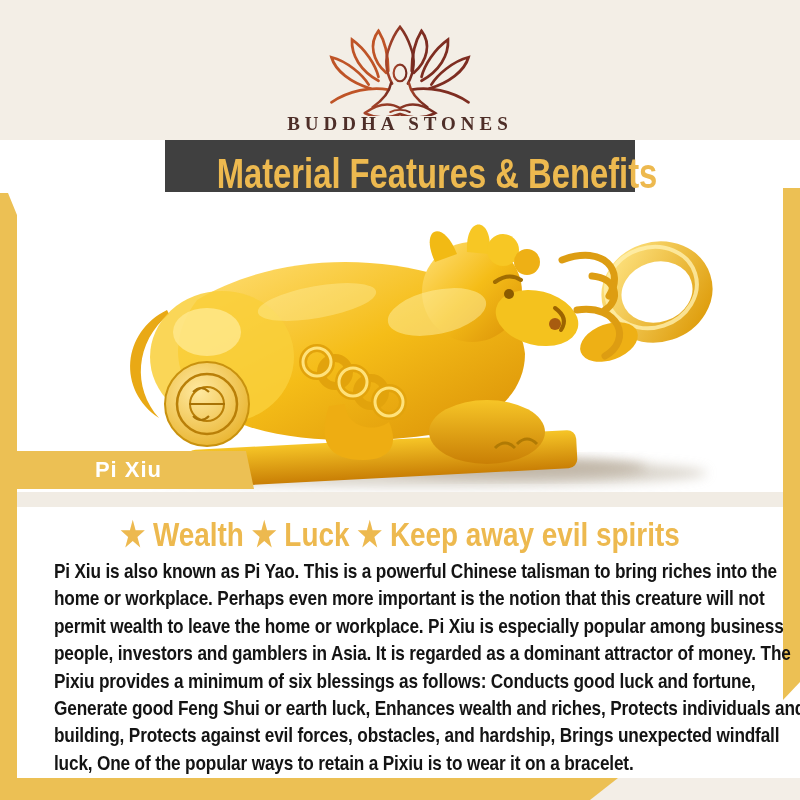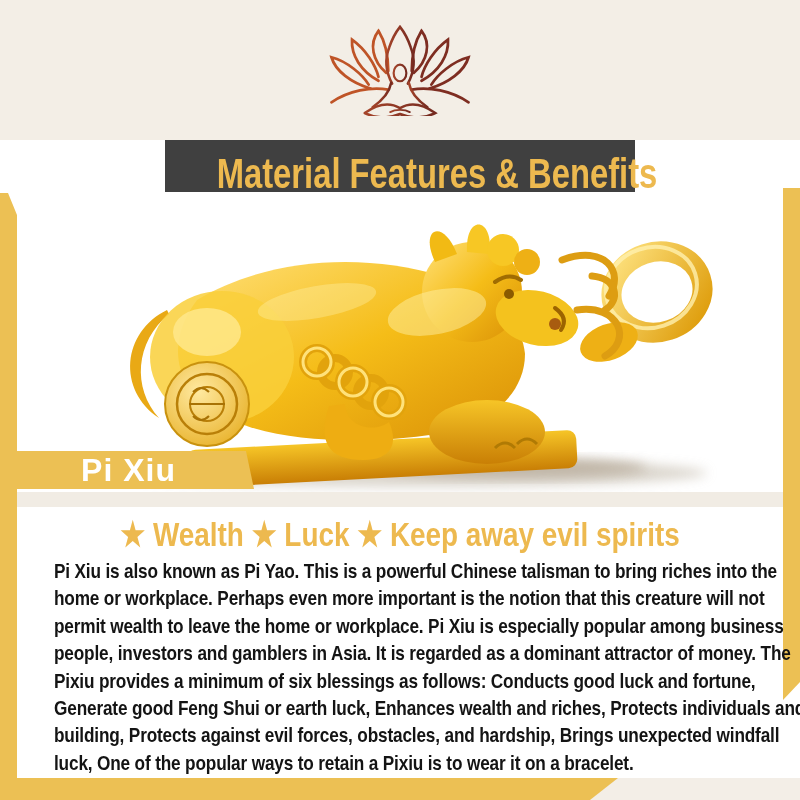--- a/index.html
+++ b/index.html
@@ -51,21 +51,21 @@
     position:absolute;left:17px;top:192px;width:766px;height:300px;background:#ffffff;
   }
   .photo svg{display:block;}
   .strip-under-photo{
     position:absolute;left:17px;top:492px;width:766px;height:15px;background:#f1ece4;
   }
   
   .product-label{
     position:absolute;left:17px;top:451px;width:237px;height:38px;background:#ecc054;
     clip-path:polygon(0 0,229px 0,237px 100%,0 100%);
-    color:#ffffff;font-weight:bold;font-size:32px;line-height:38px;
+    color:#ffffff;font-weight:bold;font-size:22px;line-height:38px;
     text-align:center;padding-right:14px;box-sizing:border-box;
     letter-spacing:1px;
   }
   
   .tagline{
     position:absolute;left:0;top:511px;width:800px;height:46px;line-height:46px;
     text-align:center;color:#edb94f;font-weight:bold;font-size:34px;
     transform:scaleX(0.82);transform-origin:center;white-space:nowrap;
   }
   
@@ -110,20 +110,21 @@
           <path d="M72,63 C64,48 65,36 69,26 C72,17 76,10 80,5 C84,10 88,17 91,26 C95,36 96,48 88,63"></path>
           <ellipse cx="80" cy="52" rx="6.5" ry="8.5" stroke-width="2.2"></ellipse>
           <path d="M71,62 C69,73 62,80 52,87"></path>
           <path d="M89,62 C91,73 98,80 108,87"></path>
           <path d="M44,93 C58,83 70,82 80,88 C90,82 102,83 116,93 C103,99 90,98 80,94 C70,98 57,99 44,93"></path>
           <path d="M70,92 C75,89 85,89 90,92" stroke-width="2"></path>
         </g>
       </g>
     </svg>
   </div>
+  <div class="brand-name">BUDDHA STONES</div>
 </div>
 
 <div class="title-band">
   <div class="title-text">Material Features &amp; Benefits</div>
 </div>
 
 <div class="photo">
   <svg width="766" height="300" viewBox="0 0 766 300">
     <defs>
       <linearGradient id="goldBody" x1="0" y1="0" x2="1" y2="1">

